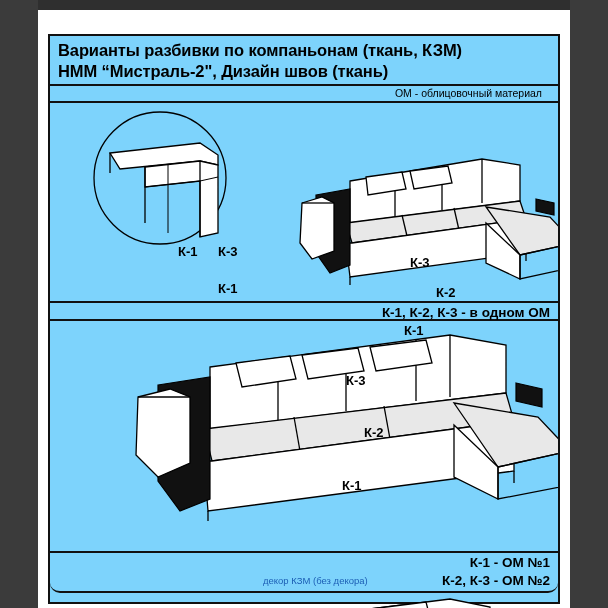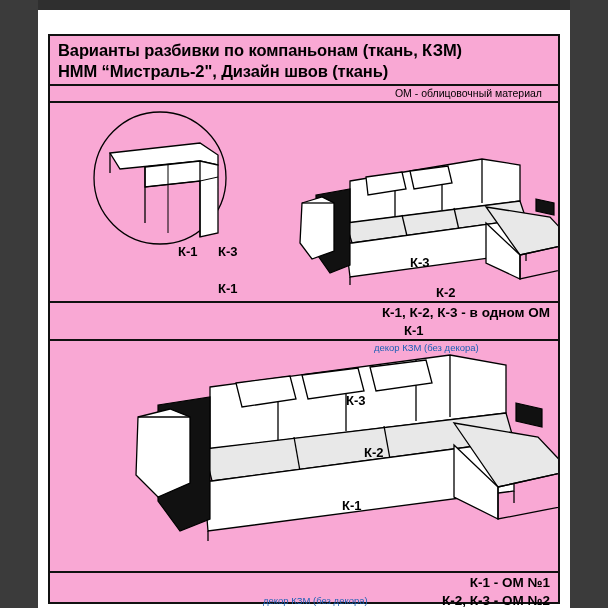--- a/index.html
+++ b/index.html
@@ -39,21 +39,21 @@
     width: 608px; height: 10px;
     background: #2f2f2f;
   }
   .sheet {
     position: absolute;
     left: 10px;
     top: 24px;
     width: 512px;
     height: 570px;
     border: 2px solid #111;
-    background: #f9a8d4;
+    background: #7dd3fc;
     box-sizing: border-box;
   }
   .title-block {
     padding: 4px 8px 2px 8px;
     border-bottom: 2px solid #111;
   }
   .title-line {
     font-size: 16.5px;
     font-weight: bold;
     color: #000;
@@ -171,21 +171,21 @@
       <span class="lbl" style="left:128px; top:141px;">К-1</span>
       <span class="lbl" style="left:168px; top:141px;">К-3</span>
       <span class="lbl" style="left:168px; top:178px;">К-1</span>
       <span class="lbl" style="left:360px; top:152px;">К-3</span>
       <span class="lbl" style="left:386px; top:182px;">К-2</span>
       <span class="lbl" style="left:354px; top:220px;">К-1</span>
 
       <span class="decor-note" style="left:324px; top:239px;">декор КЗМ (без декора)</span>
     </div>
 
-    <div class="panel" style="height:38px;">
+    <div class="panel" style="height:18px;">
       <span class="caption" style="top:2px;">К-1, К-2, К-3 - в одном ОМ</span>
     </div>
 
     <div class="panel panel-2">
 
       <svg width="508" height="230" viewBox="0 0 508 230">
 
         <path class="fill-w" d="M160 46 L400 14 L456 24 L456 72 L160 108 Z"></path>
         <path class="ln" d="M228 37 L228 99"></path>
         <path class="ln" d="M296 28 L296 90"></path>
@@ -217,21 +217,21 @@
         <path d="M186 232 l9 3 l-3 7 z" fill="#2f6fc4"></path>
       </svg>
 
       <span class="lbl" style="left:296px; top:52px;">К-3</span>
       <span class="lbl" style="left:314px; top:104px;">К-2</span>
       <span class="lbl" style="left:292px; top:157px;">К-1</span>
 
       <span class="decor-note" style="left:213px; top:254px;">декор КЗМ (без декора)</span>
     </div>
 
-    <div class="panel" style="height:40px;">
+    <div class="panel" style="height:40px;border-radius:10px;">
       <span class="caption" style="top:2px;">К-1 - ОМ №1</span>
       <span class="caption" style="top:20px;padding-left:44px;">К-2, К-3 - ОМ №2</span>
     </div>
 
     <div class="panel panel-3" style="border-bottom:none;">
       <svg width="508" height="100" viewBox="0 0 508 100">
         <path class="fill-w" d="M160 36 L400 6 L440 14 L440 58 L160 96 Z"></path>
         <path class="ln" d="M228 27 L228 88"></path>
         <path class="ln" d="M296 18 L296 79"></path>
         <path class="ln" d="M366 10 L366 70"></path>

